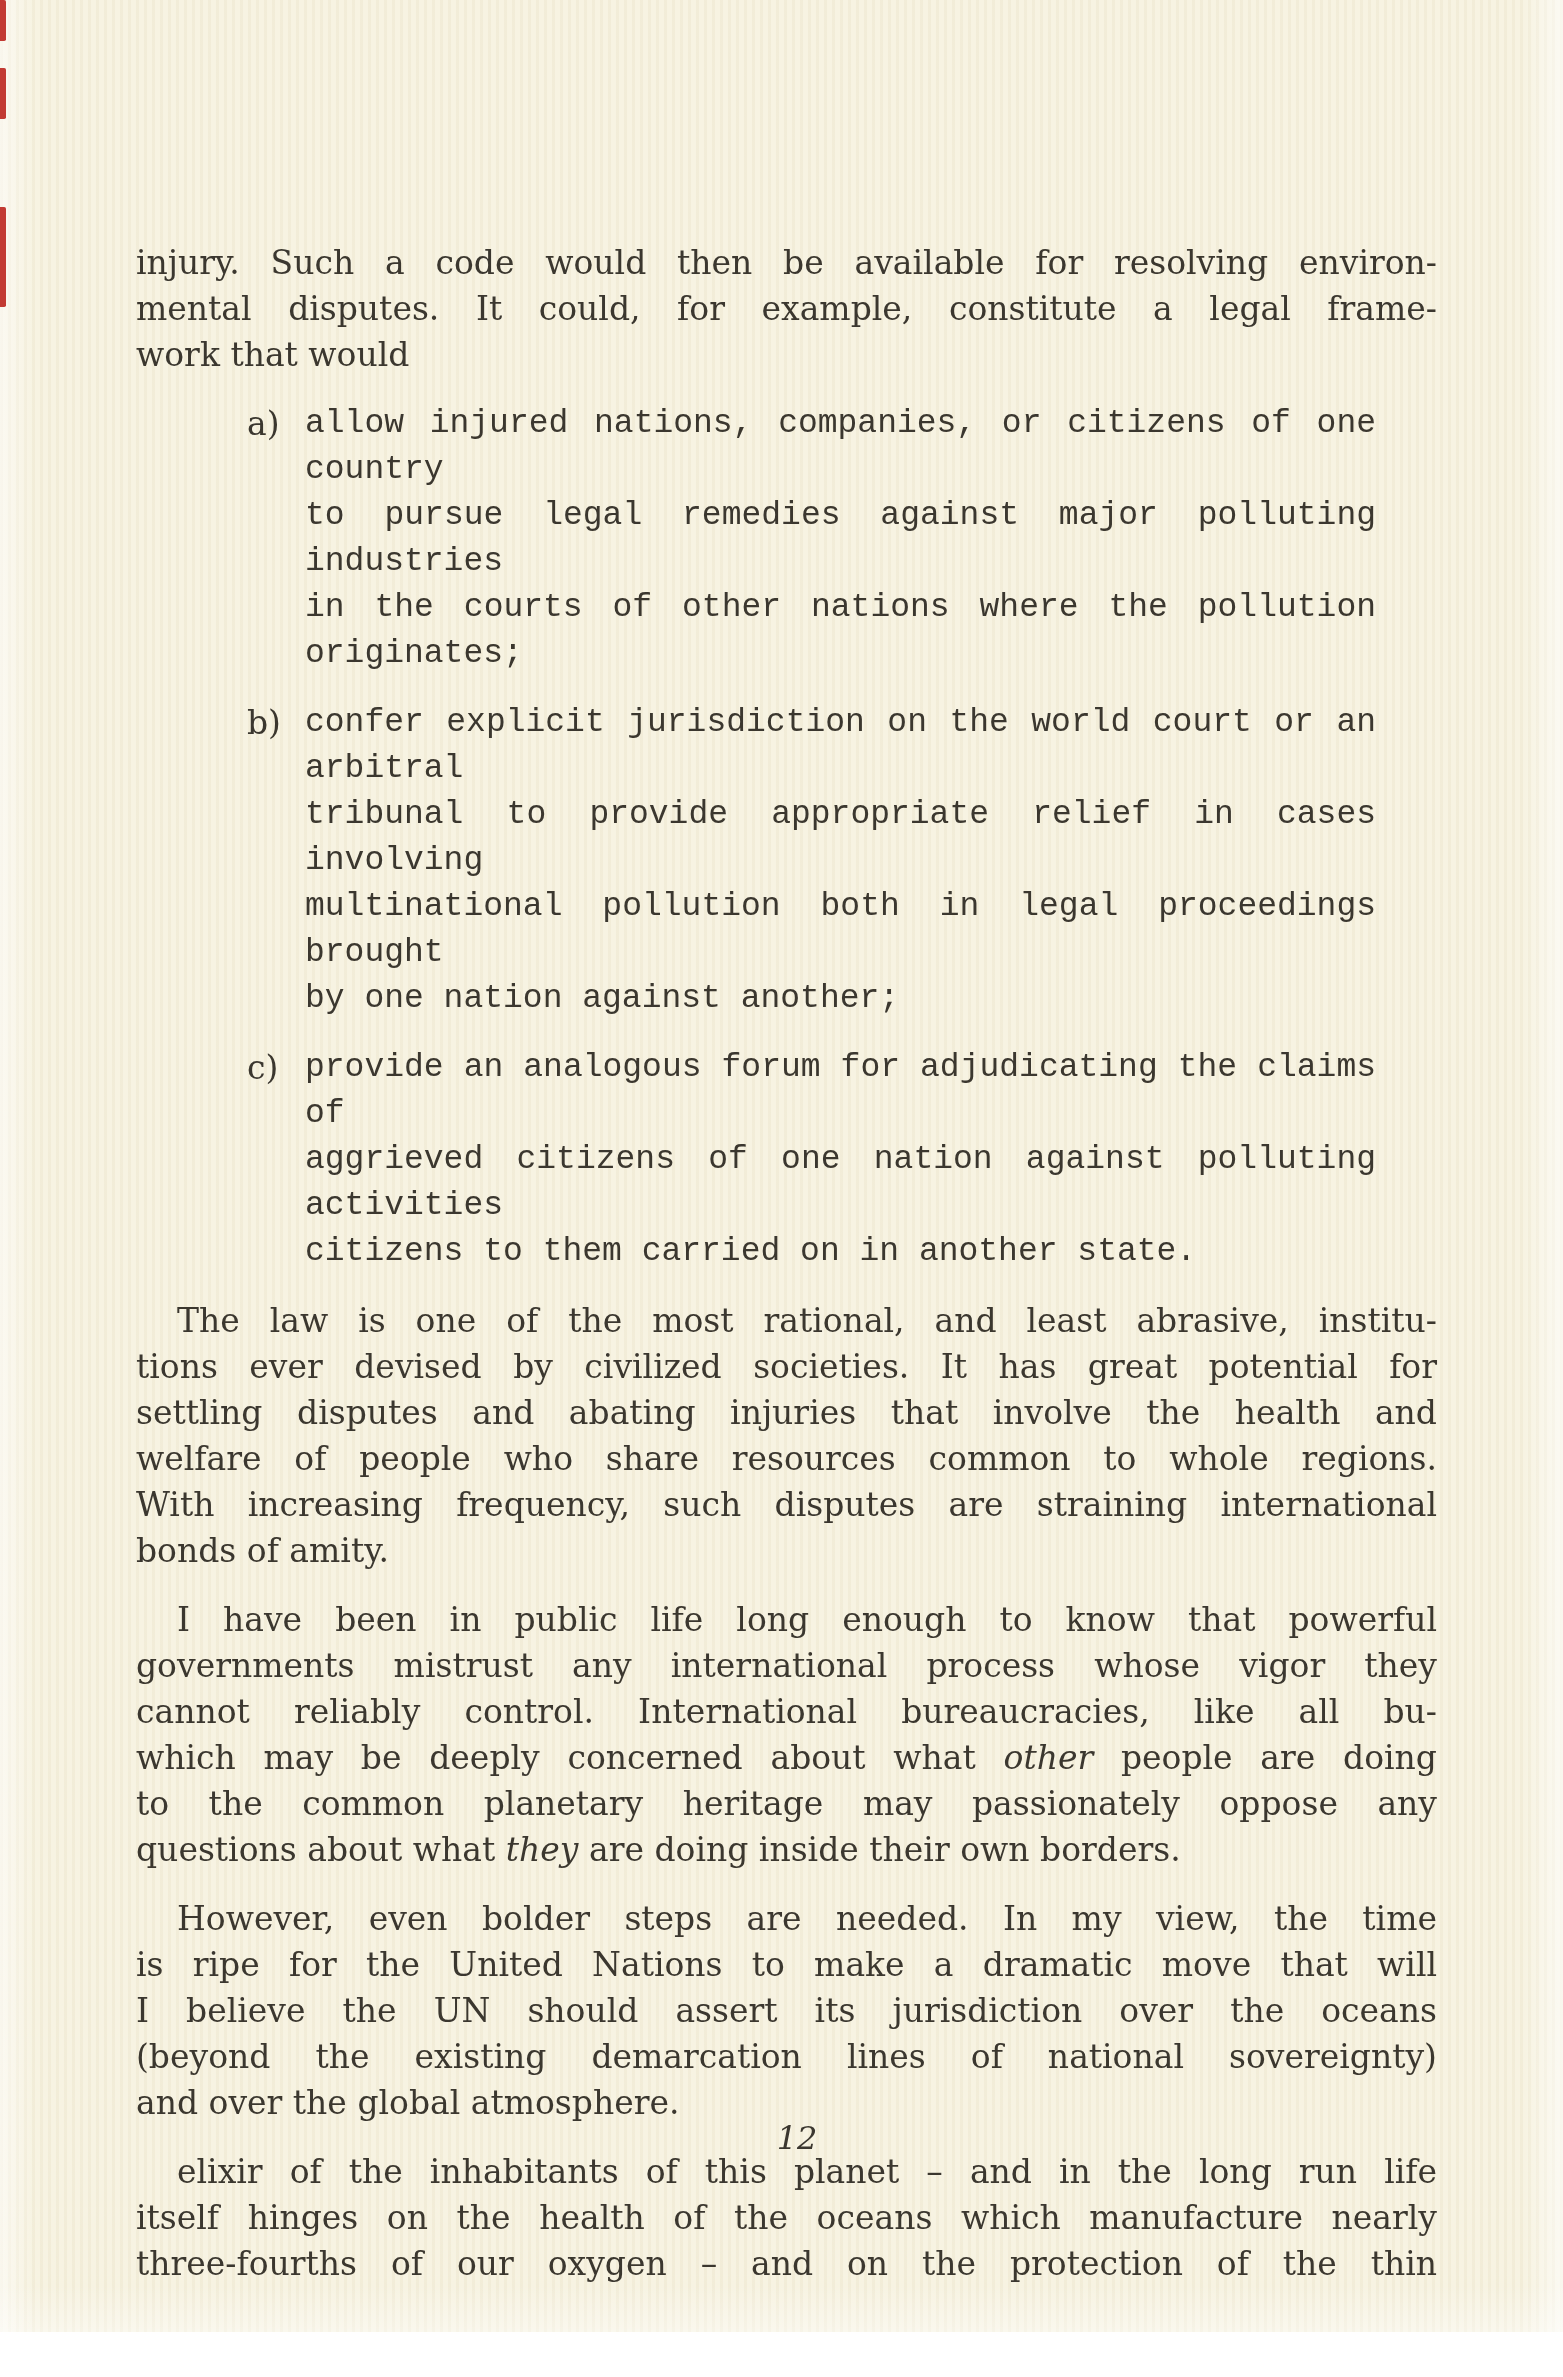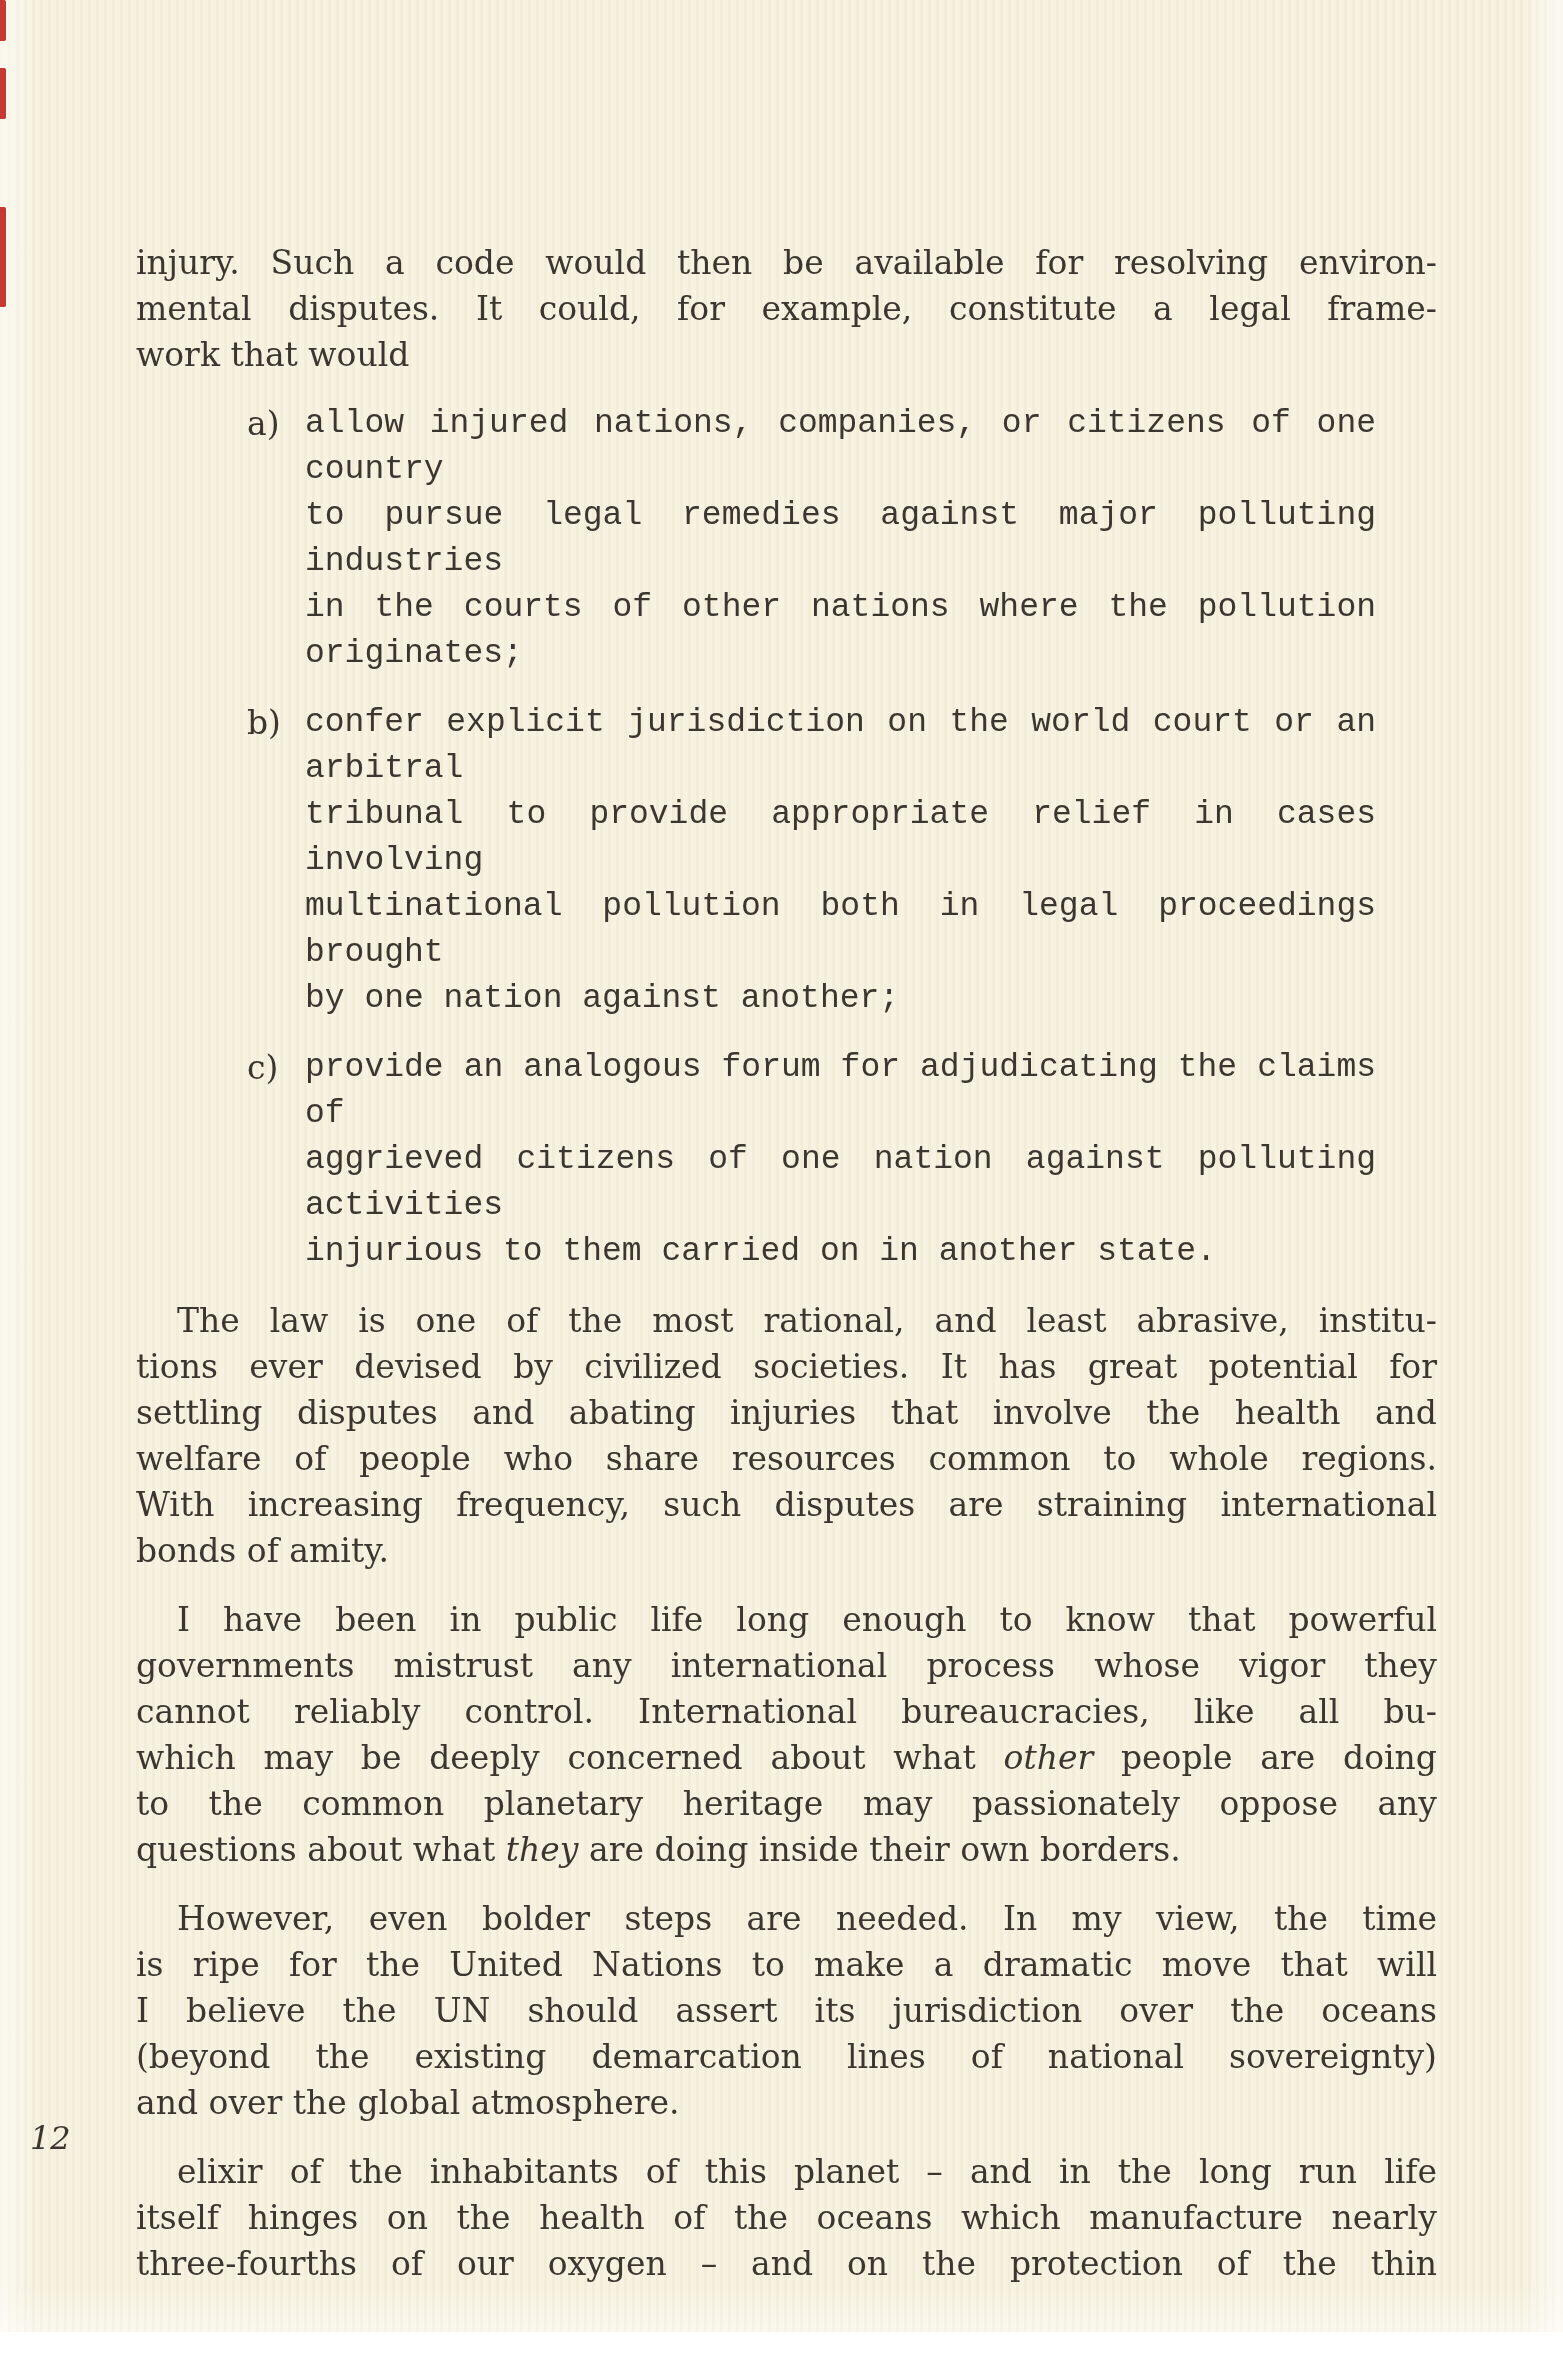--- a/index.html
+++ b/index.html
@@ -35,21 +35,21 @@
   .line.last { text-align-last: left; }
   .jlast .line.last { text-align-last: justify; }
   .para.indent .line:first-child { text-indent: 41px; margin-top: 8px; }
   .list-item { display: flex; padding-left: 111px; }
   .list-marker { width: 58px; flex: none; }
   .item-body { width: 1071px; flex: none; font-family: Liberation Mono, monospace; }
   i { font-style: italic; }
   .page-number {
     position: absolute;
     left: 0; top: 2119px; width: 100%;
-    text-indent: 30px;
+    text-align: center; text-indent: 30px;
     font-style: italic;
     font-size: 32px;
     color: #3b372f;
   }
 </style>
 </head>
 <body>
 
 <div class="page">
   <div id="edge-marks">
@@ -78,21 +78,21 @@
           <div class="line">tribunal to provide appropriate relief in cases involving</div>
           <div class="line">multinational pollution both in legal proceedings brought</div>
           <div class="line last">by one nation against another;</div>
         </div>
       </div>
       <div class="block list-item">
         <span class="list-marker">c)</span>
         <div class="item-body">
           <div class="line">provide an analogous forum for adjudicating the claims of</div>
           <div class="line">aggrieved citizens of one nation against polluting activities</div>
-          <div class="line last">injurious to them carried on in another state.</div>
+          <div class="line last">citizens to them carried on in another state.</div>
         </div>
       </div>
       <div class="block para indent">
         <div class="line">The law is one of the most rational, and least abrasive, institu-</div>
         <div class="line">tions ever devised by civilized societies. It has great potential for</div>
         <div class="line">settling disputes and abating injuries that involve the health and</div>
         <div class="line">welfare of people who share resources common to whole regions.</div>
         <div class="line">With increasing frequency, such disputes are straining international</div>
         <div class="line last">bonds of amity.</div>
       </div>

